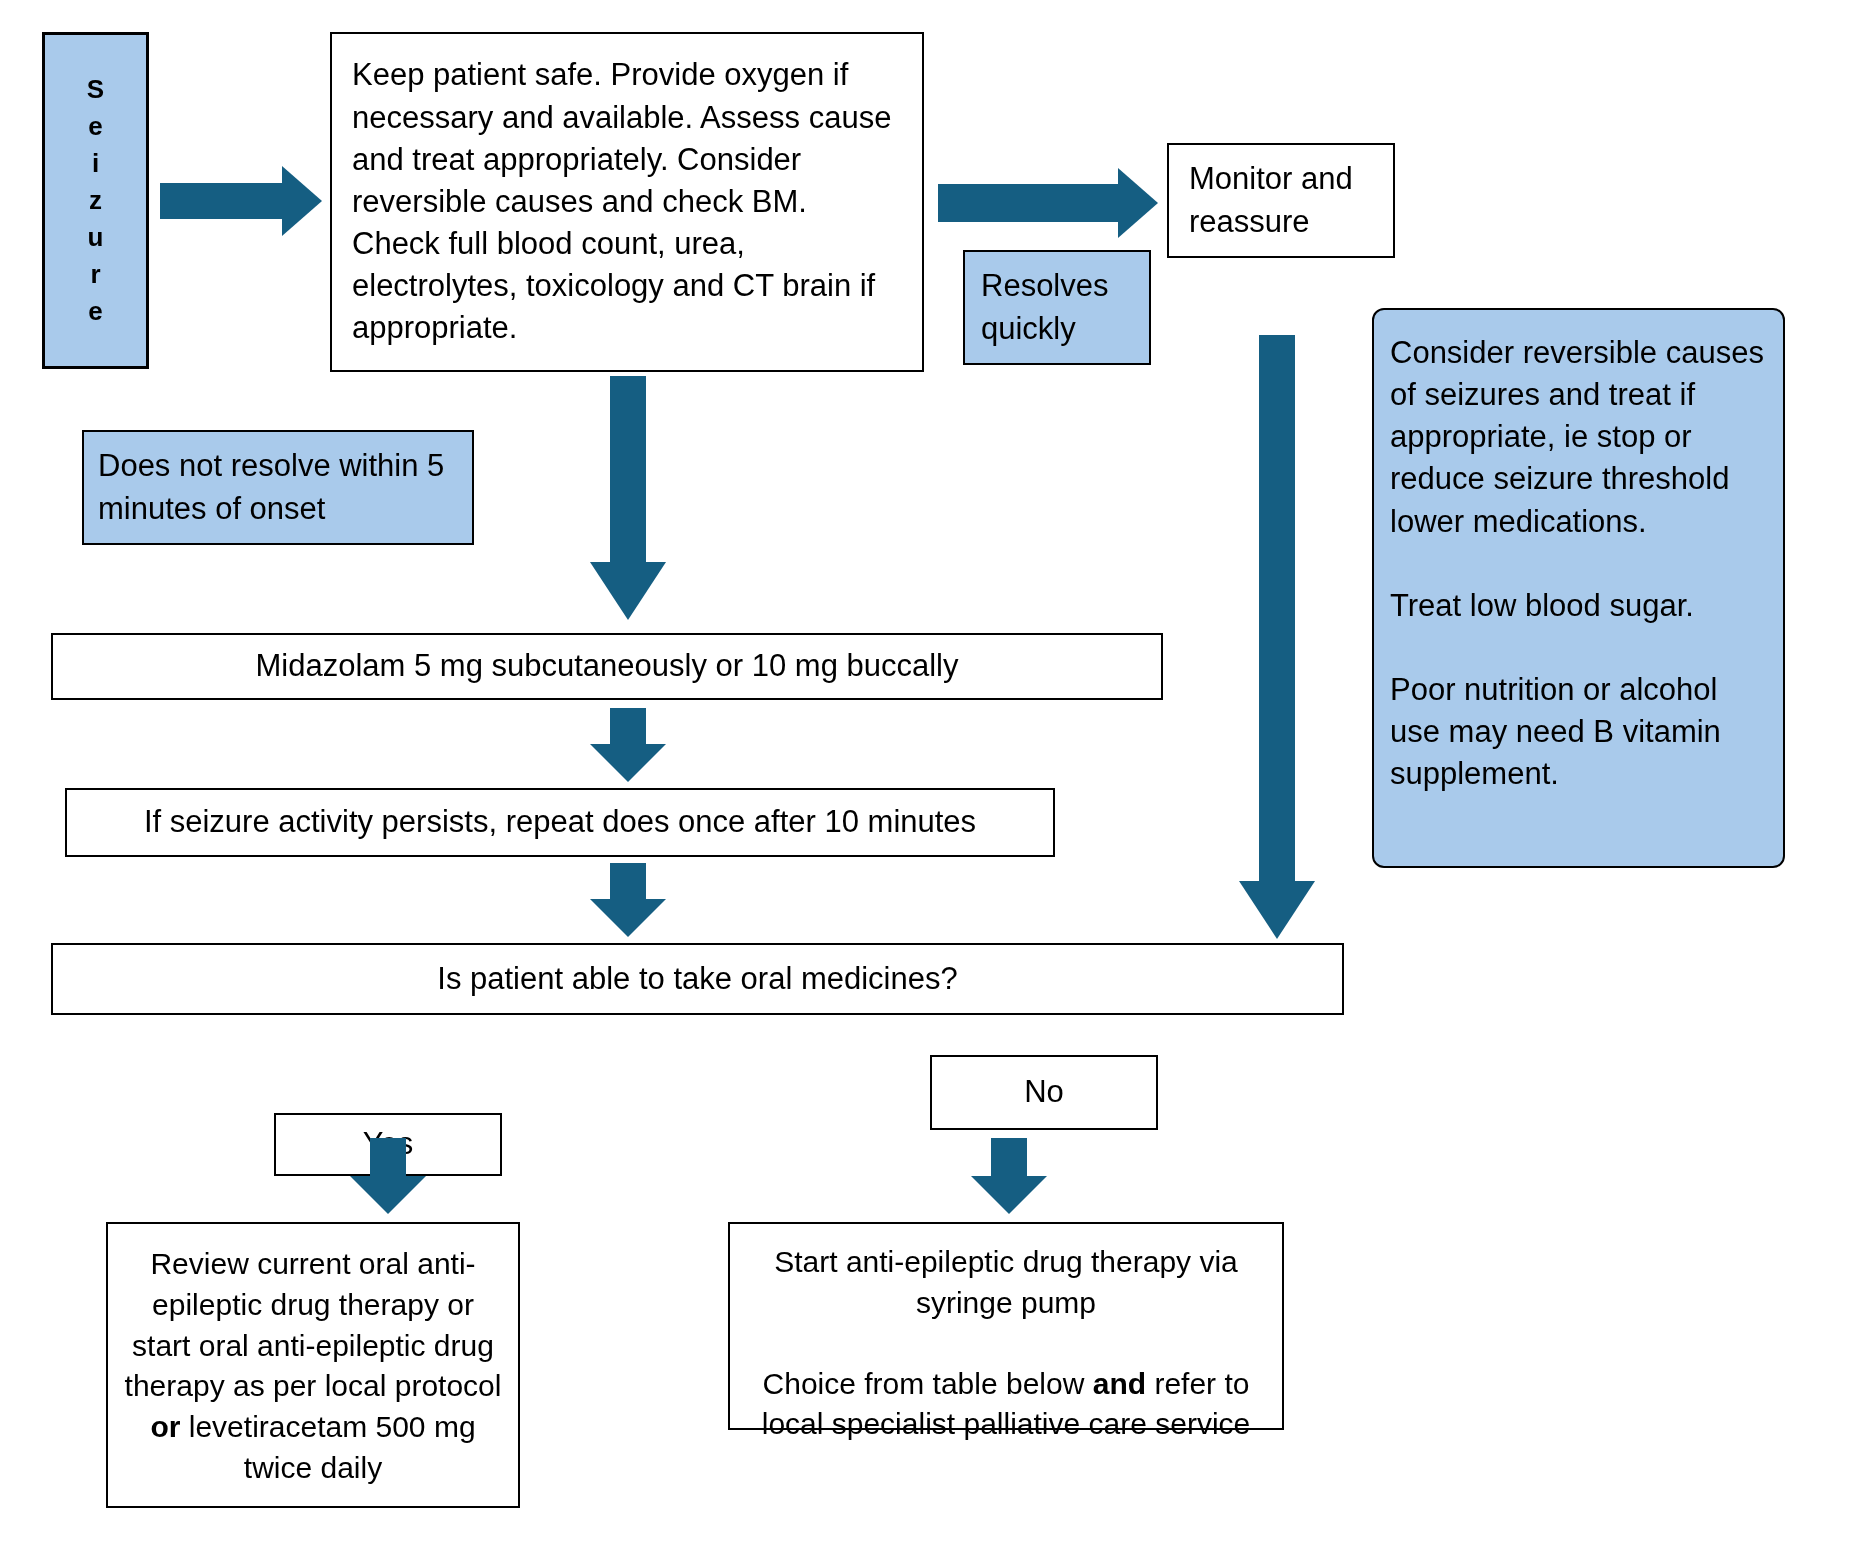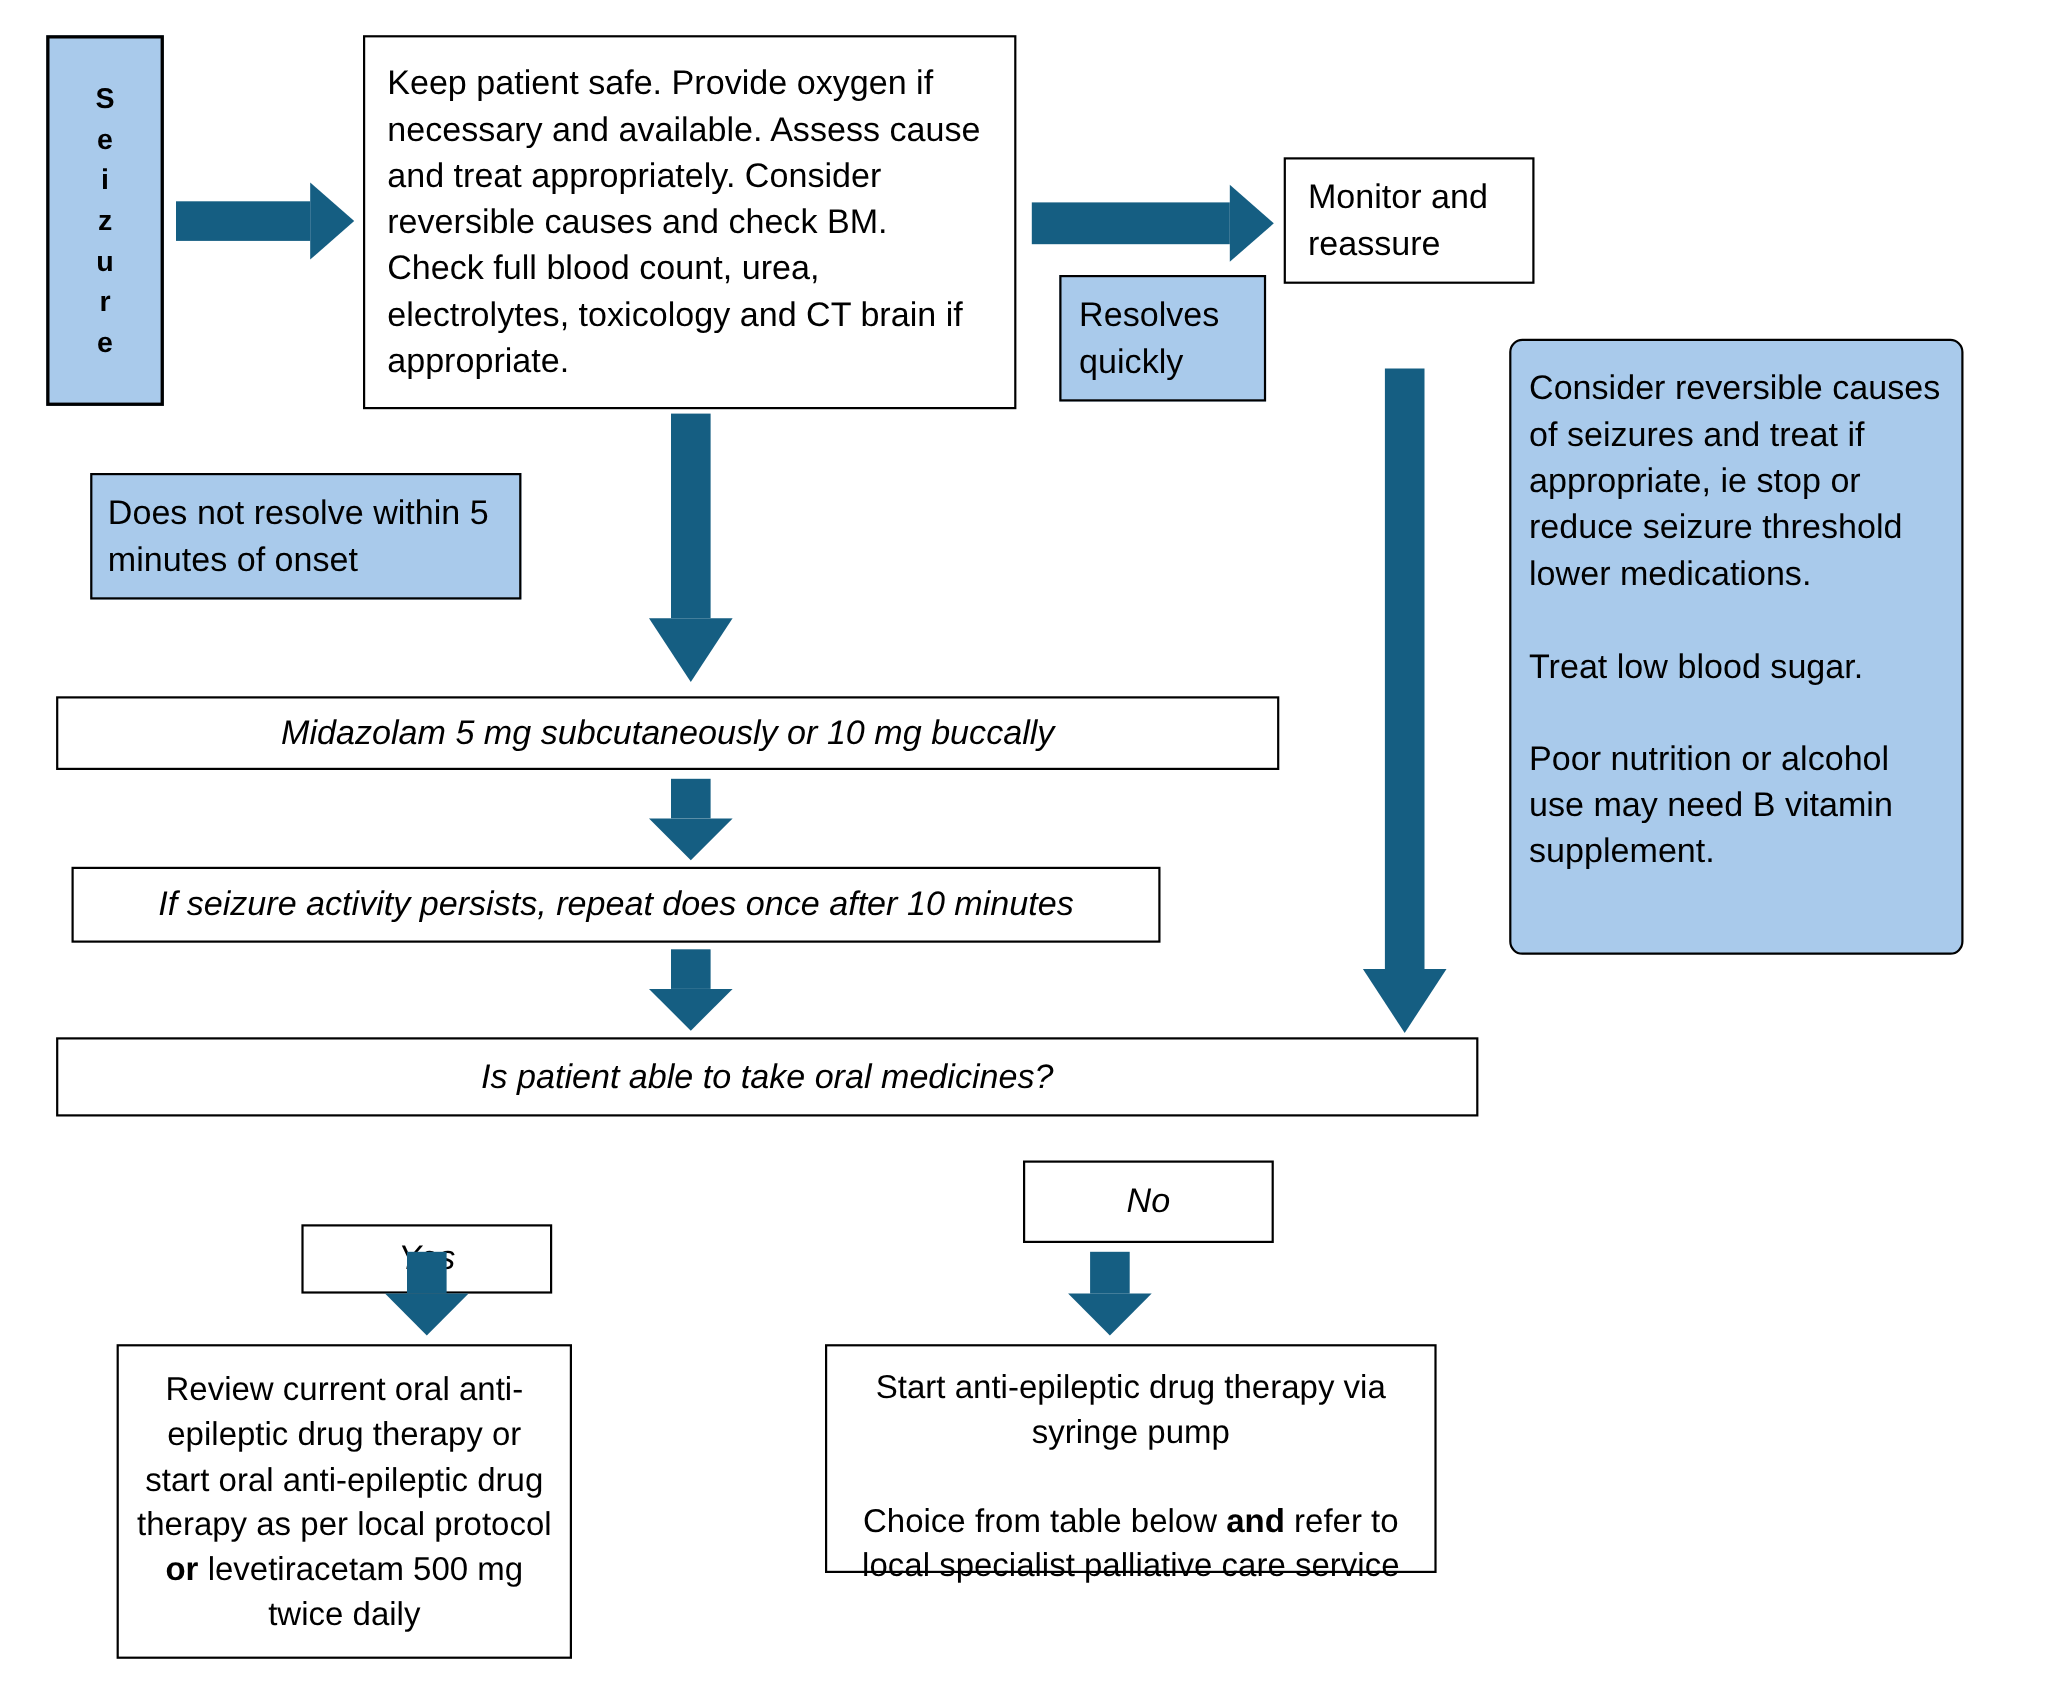--- a/index.html
+++ b/index.html
@@ -12,21 +12,21 @@
   .box{
     position:absolute;
     box-sizing:border-box;
     border:2px solid #000;
     background:#ffffff;
     font-size:31px;
     line-height:1.36;
   }
   .blue{background:#A9CAEB;}
   .vcenter{display:flex;align-items:center;}
-  .center{display:flex;align-items:center;justify-content:center;text-align:center;font-style:italic;}
+  .center{display:flex;align-items:center;justify-content:center;text-align:center;}
   .b{font-weight:700;}
 
   
   #seizure-box{
     left:42px;top:32px;width:107px;height:337px;
     border-width:3px;
     display:flex;flex-direction:column;align-items:center;justify-content:center;
     font-weight:700;font-size:26px;line-height:37px;
   }
 
@@ -36,21 +36,21 @@
   #does-not-resolve-box{left:82px;top:430px;width:392px;height:115px;padding:0 14px;}
   #reversible-box{left:1372px;top:308px;width:413px;height:560px;padding:22px 16px;border-radius:12px;}
   #reversible-box .para{margin:0 0 42px 0;}
   #reversible-box .para:last-child{margin-bottom:0;}
   #midazolam-box{left:51px;top:633px;width:1112px;height:67px;}
   #repeat-box{left:65px;top:788px;width:990px;height:69px;}
   #question-box{left:51px;top:943px;width:1293px;height:72px;}
   #yes-box{left:274px;top:1113px;width:228px;height:63px;}
   #no-box{left:894px;top:1055px;width:228px;height:75px;margin-left:36px;}
   #review-box{left:106px;top:1222px;width:414px;height:286px;padding:20px 12px;text-align:center;font-size:30px;}
-  #syringe-box{left:750px;top:1222px;width:556px;height:208px;padding:18px 14px;text-align:center;font-size:30px;}
+  #syringe-box{left:728px;top:1222px;width:556px;height:208px;padding:18px 14px;text-align:center;font-size:30px;}
   .spacer-line{height:40px;}
 
   
   .shaft{position:absolute;background:#155E82;}
   .head{position:absolute;width:0;height:0;}
   .head.right{border-top:35px solid transparent;border-bottom:35px solid transparent;border-left:40px solid #155E82;}
   .head.down{border-left:38px solid transparent;border-right:38px solid transparent;border-top:58px solid #155E82;}
   .head.down.small{border-left:38px solid transparent;border-right:38px solid transparent;border-top:38px solid #155E82;}
 </style>
 </head>

